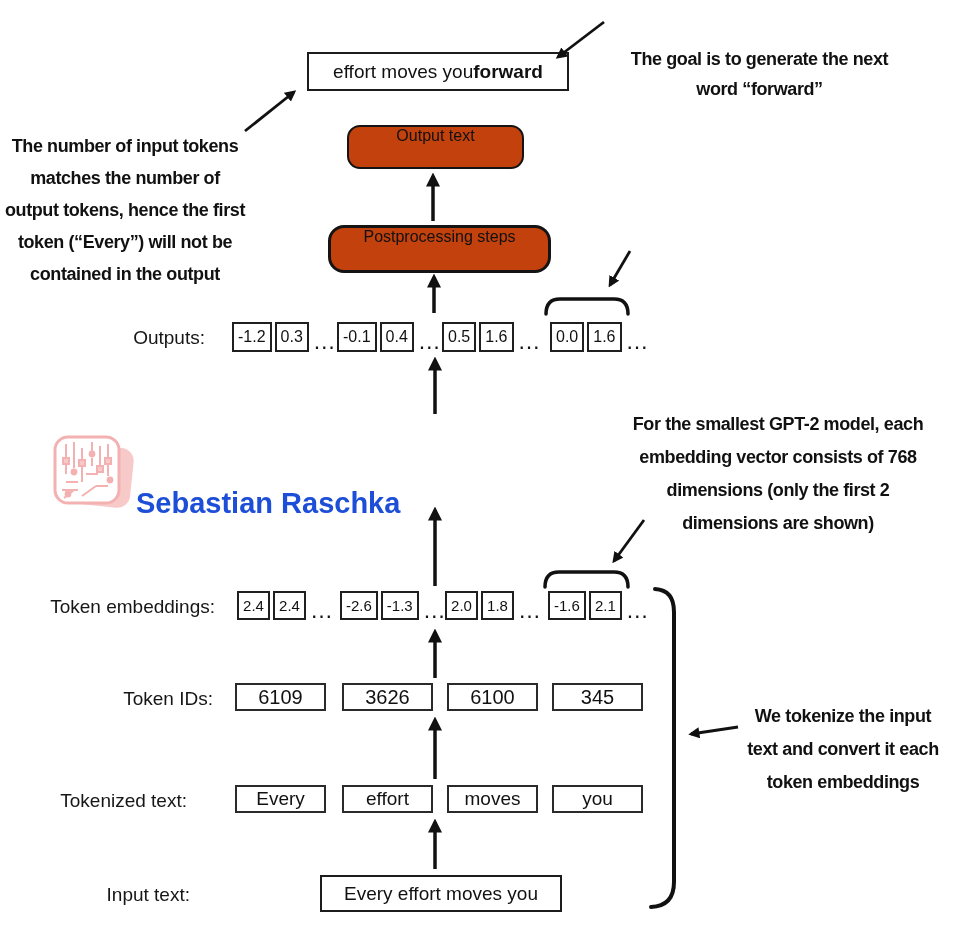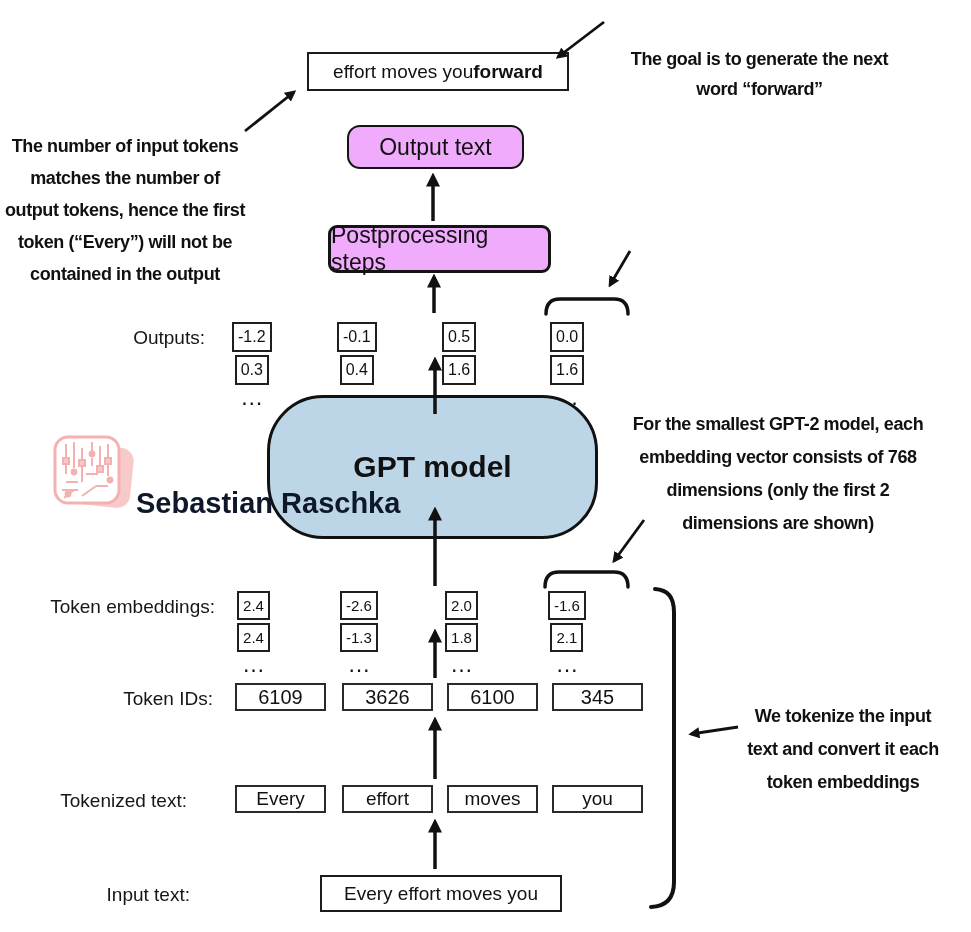--- a/index.html
+++ b/index.html
@@ -5,40 +5,40 @@
   html,body{margin:0;padding:0;background:#ffffff;}
   #canvas{position:relative;width:971px;height:932px;background:#fff;overflow:hidden;
           font-family:"Liberation Sans",sans-serif;color:#111;}
   
   .note{position:absolute;font-weight:bold;text-align:center;color:#111;
         font-size:18px;letter-spacing:-0.4px;}
   .note .ln{display:block;}
   
   .box{position:absolute;background:#fff;border:2px solid #1c1c1c;display:flex;
        align-items:center;justify-content:center;font-size:19px;}
-  .rbox{position:absolute;background:#f0abfc;border:2.5px solid #141414;border-radius:13px;
-        display:flex;align-items:center;justify-content:center;font-size:23px;}
+  .rbox{position:absolute;background:#c2410c;border:2.5px solid #141414;border-radius:13px;
+        display:flex;justify-content:center;font-size:16px;}
   .gpt{position:absolute;left:267px;top:395px;width:325px;height:138px;background:#BCD6E8;
        border:3px solid #111;border-radius:56px;display:flex;align-items:center;
        justify-content:center;font-size:30px;font-weight:bold;z-index:2;}
   
   .rowlabel{position:absolute;left:0;text-align:right;font-size:19px;color:#161616;}
   
-  .vgroup{position:absolute;display:flex;align-items:center;gap:3px;flex-direction:column;}
+  .vgroup{position:absolute;display:flex;align-items:center;gap:3px;}
   .vbox{display:inline-block;min-width:21px;height:26px;line-height:26px;padding:0 4px;
         border:2px solid #1f1f1f;background:#fff;text-align:center;font-size:16px;}
   .vbox.small{font-size:15px;height:25px;line-height:25px;}
   .dots{font-size:23px;letter-spacing:1px;line-height:10px;position:relative;top:4px;margin-left:1px;}
   
   .wbox{position:absolute;width:87px;height:24px;border:2px solid #2a2a2a;background:#fff;
         display:flex;align-items:center;justify-content:center;}
   .idfont{font-size:20px;}
   .wfont{font-size:19px;}
   .watermark-text{position:absolute;left:136px;top:487px;font-size:29px;font-weight:bold;
-        color:#0f172a;z-index:5;letter-spacing:0px;}
+        color:#1d4ed8;z-index:5;letter-spacing:0px;}
   svg.overlay{position:absolute;left:0;top:0;z-index:10;pointer-events:none;}
   .wm-logo{position:absolute;left:52px;top:434px;z-index:1;}
 </style>
 </head>
 <body>
 
 <div id="canvas">
 
   <div class="box" style="left:307px;top:52px;width:258px;height:35px;">
     <span>effort moves you </span>
@@ -56,21 +56,21 @@
     <span class="ln">output tokens, hence the first</span>
     <span class="ln">token (“Every”) will not be</span>
     <span class="ln">contained in the output</span>
   </div>
 
   <div class="rbox" style="left:347px;top:125px;width:173px;height:40px;">
     <span>Output text</span>
   </div>
 
 
-  <div class="rbox" style="left:328px;top:225px;width:217px;height:42px;border-width:3px;border-radius:9px;">
+  <div class="rbox" style="left:328px;top:225px;width:217px;height:42px;border-width:3px;border-radius:16px;">
     <span>Postprocessing steps</span>
   </div>
 
   <div class="rowlabel" style="top:327px;width:205px;">Outputs:</div>
   <div class="vgroup" style="left:232px;top:322px;">
     <span class="vbox">-1.2</span>
     <span class="vbox">0.3</span>
     <span class="dots">…</span>
   </div>
   <div class="vgroup" style="left:337px;top:322px;">
@@ -82,23 +82,20 @@
     <span class="vbox">0.5</span>
     <span class="vbox">1.6</span>
     <span class="dots">…</span>
   </div>
   <div class="vgroup" style="left:550px;top:322px;">
     <span class="vbox">0.0</span>
     <span class="vbox">1.6</span>
     <span class="dots">…</span>
   </div>
 
-  <div class="gpt">
-    <span>GPT model</span>
-  </div>
 
   <svg class="wm-logo" width="88" height="80" viewBox="0 0 88 80">
     <rect x="18" y="12" width="62" height="60" rx="13" fill="#F8C9C9" transform="rotate(6 49 42)"></rect>
     <rect x="3" y="3" width="64" height="66" rx="13" fill="#ffffff" stroke="#F3B1B1" stroke-width="3"></rect>
     <g stroke="#F3B1B1" stroke-width="2" fill="none">
       <path d="M14 10 v14 M14 30 v10 M22 8 v26 M30 14 v12 M30 32 v16 M40 8 v10 M40 24 v8 M48 12 v20 M56 10 v14 M56 30 v12 M14 48 h12 M10 56 h16 M34 40 h12 M44 52 h12 M12 64 l10 -8 M30 62 l14 -10"></path>
       <rect x="11" y="24" width="6" height="6" fill="#F8C9C9"></rect>
       <rect x="27" y="26" width="6" height="6" fill="#F8C9C9"></rect>
       <rect x="45" y="32" width="6" height="6" fill="#F8C9C9"></rect>
       <rect x="53" y="24" width="6" height="6" fill="#F8C9C9"></rect>

